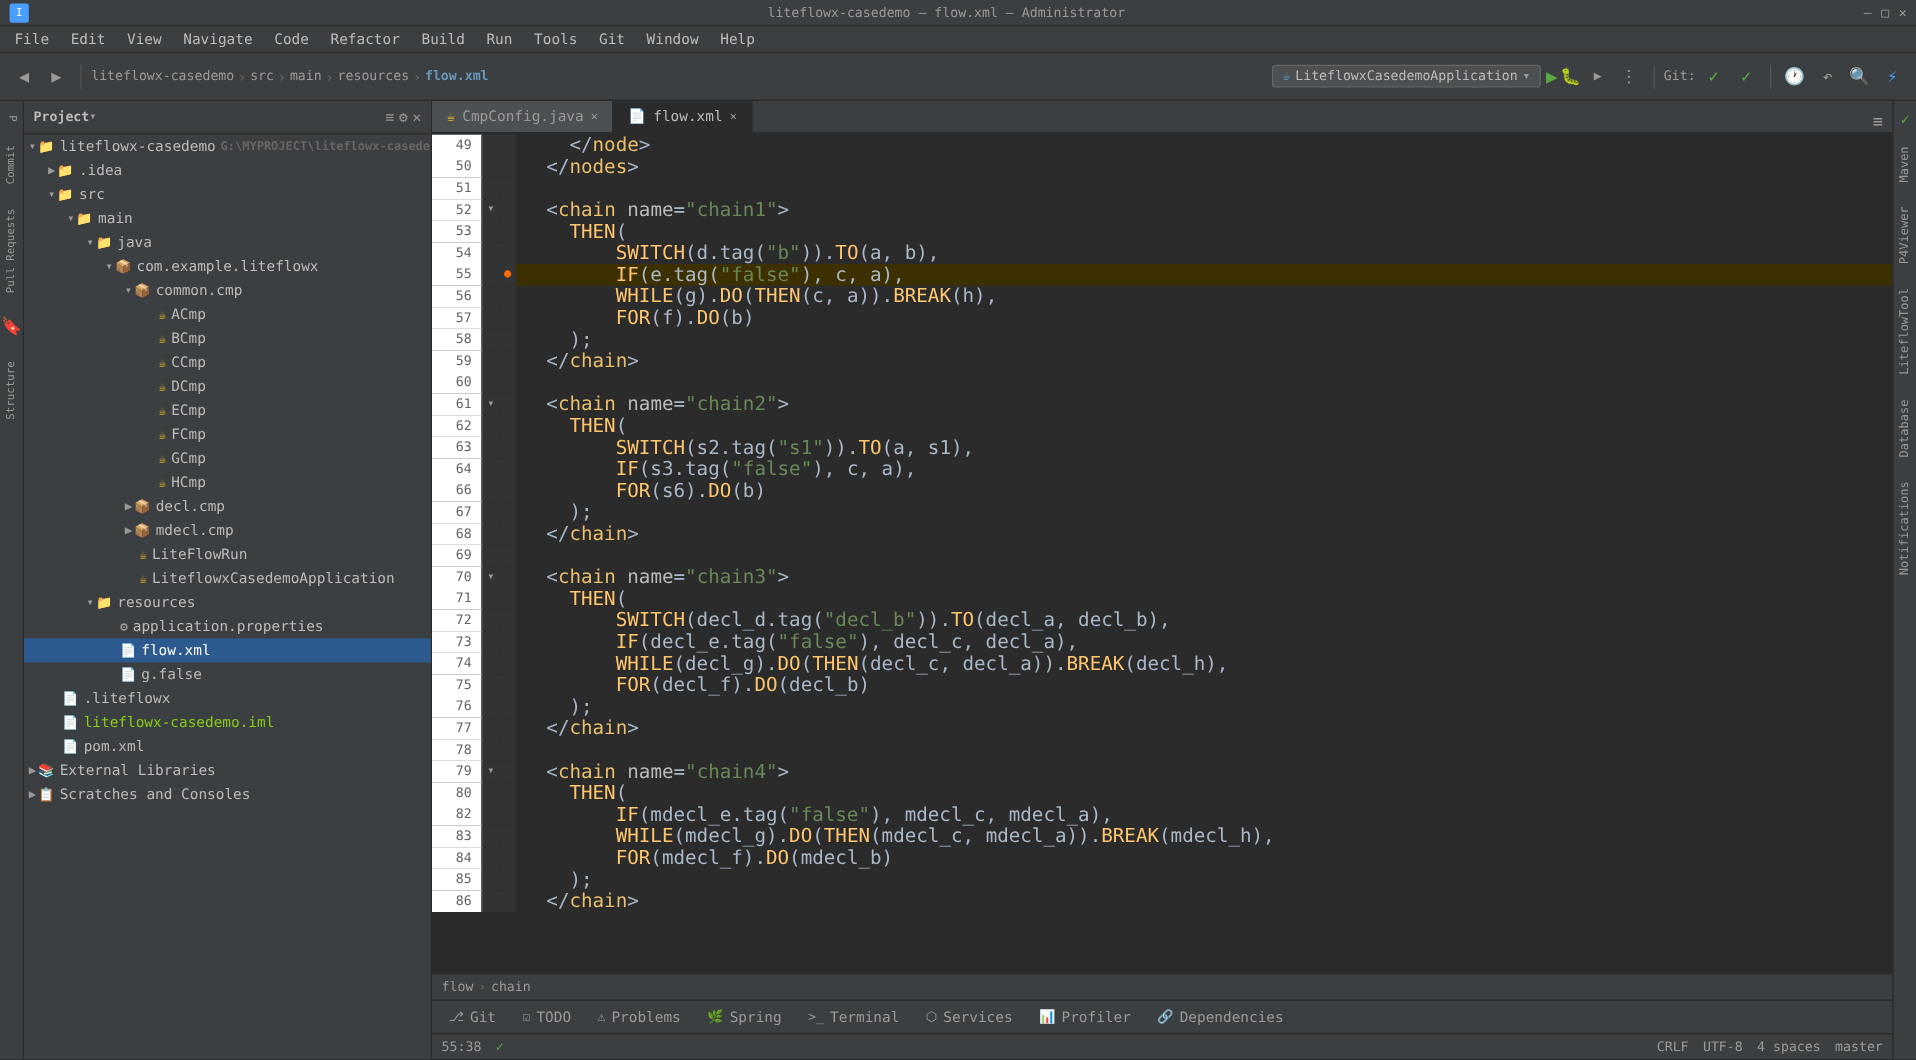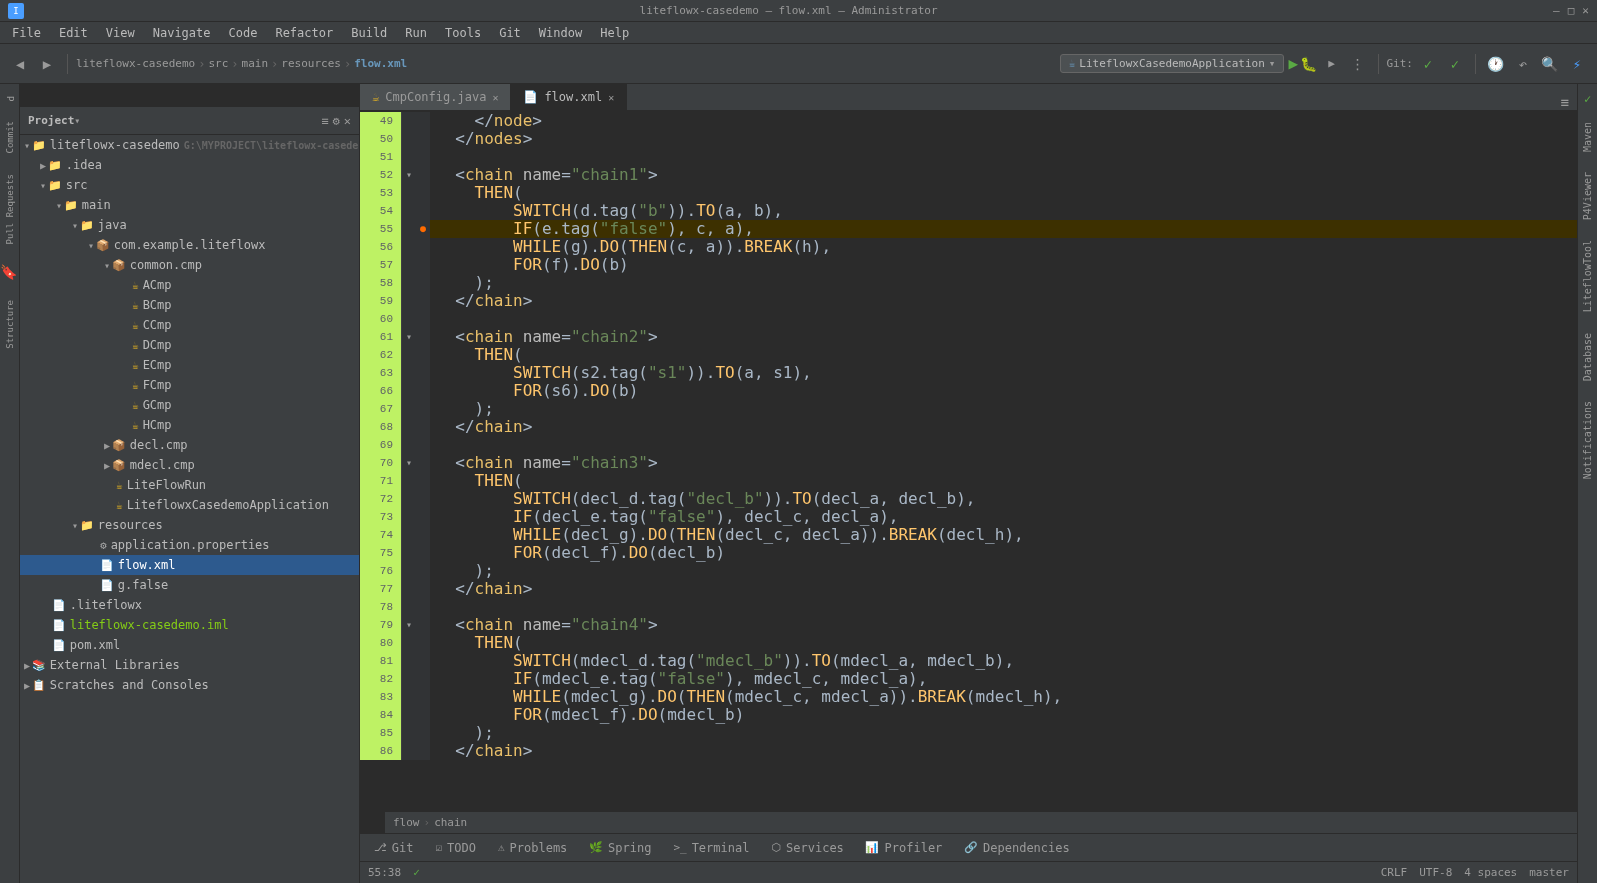--- a/index.html
+++ b/index.html
@@ -108,21 +108,20 @@
     .left-icon { color: #9a9a9a; font-size: 12px; writing-mode: vertical-rl; cursor: pointer; padding: 8px 2px; }
 
     
     .project-panel {
       width: 340px;
       background: #3c3f41;
       display: flex;
       flex-direction: column;
       flex-shrink: 0;
       border-right: 1px solid #2b2b2b;
-      margin-top: 23px;
     }
     .panel-header {
       height: 28px;
       background: #3c3f41;
       display: flex;
       align-items: center;
       justify-content: space-between;
       padding: 0 8px;
       border-bottom: 1px solid #2b2b2b;
     }
@@ -226,31 +225,30 @@
     }
     .code-line {
       display: flex;
       align-items: stretch;
       min-height: 18px;
       line-height: 18px;
     }
     .line-gutter {
       width: 42px;
       min-width: 42px;
-      background: #bef264;
+      background: #ffffff;
       color: #606366;
       text-align: right;
       padding-right: 8px;
       font-size: 11px;
       user-select: none;
       display: flex;
       align-items: center;
       justify-content: flex-end;
       border-right: 1px solid #3d3f41;
-      font-family: Liberation Mono, monospace;
     }
     .line-fold {
       width: 14px;
       min-width: 14px;
       background: #313335;
       display: flex;
       align-items: center;
       justify-content: center;
       color: #666;
       font-size: 10px;
@@ -330,21 +328,20 @@
       height: 22px;
       background: #3c3f41;
       display: flex;
       align-items: center;
       padding: 0 8px;
       gap: 4px;
       font-size: 11px;
       color: #9a9a9a;
       border-top: 1px solid #2b2b2b;
       flex-shrink: 0;
-      margin-left: 25px;
     }
   </style>
 </head>
 <body>
 
 <div class="title-bar">
   <div class="title-bar-left">
     <div class="app-icon">I</div>
   </div>
   <div class="title-bar-center">liteflowx-casedemo – flow.xml – Administrator</div>
@@ -751,20 +748,26 @@
         <div class="line-code">    <span class="fn-call">THEN</span><span class="punct">(</span></div>
       </div>
 
       <div class="code-line">
         <div class="line-gutter">63</div>
         <div class="line-fold"></div>
         <div class="line-marker"></div>
         <div class="line-code">        <span class="fn-call">SWITCH</span><span class="punct">(</span>s2.tag(<span class="val">"s1"</span>)<span class="punct">)</span>.<span class="fn-call">TO</span>(a, s1)<span class="punct">,</span></div>
       </div>
 
+      <div class="code-line">
+        <div class="line-gutter">64</div>
+        <div class="line-fold"></div>
+        <div class="line-marker"></div>
+        <div class="line-code">        <span class="fn-call">IF</span><span class="punct">(</span>s3.tag(<span class="val">"false"</span>), c, a)<span class="punct">,</span></div>
+      </div>
 
 
       <div class="code-line">
         <div class="line-gutter">66</div>
         <div class="line-fold"></div>
         <div class="line-marker"></div>
         <div class="line-code">        <span class="fn-call">FOR</span><span class="punct">(</span>s6<span class="punct">)</span>.<span class="fn-call">DO</span>(b)</div>
       </div>
 
       <div class="code-line">
@@ -858,26 +861,20 @@
         <div class="line-code">  <span class="punct">&lt;</span><span class="tag">chain</span> <span class="attr">name</span>=<span class="val">"chain4"</span><span class="punct">&gt;</span></div>
       </div>
 
       <div class="code-line">
         <div class="line-gutter">80</div>
         <div class="line-fold"></div>
         <div class="line-marker"></div>
         <div class="line-code">    <span class="fn-call">THEN</span><span class="punct">(</span></div>
       </div>
 
-      <div class="code-line">
-        <div class="line-gutter">81</div>
-        <div class="line-fold"></div>
-        <div class="line-marker"></div>
-        <div class="line-code">        <span class="fn-call">SWITCH</span><span class="punct">(</span>mdecl_d.tag(<span class="val">"mdecl_b"</span>)<span class="punct">)</span>.<span class="fn-call">TO</span>(mdecl_a, mdecl_b)<span class="punct">,</span></div>
-      </div>
 
       <div class="code-line">
         <div class="line-gutter">82</div>
         <div class="line-fold"></div>
         <div class="line-marker"></div>
         <div class="line-code">        <span class="fn-call">IF</span><span class="punct">(</span>mdecl_e.tag(<span class="val">"false"</span>), mdecl_c, mdecl_a)<span class="punct">,</span></div>
       </div>
 
       <div class="code-line">
         <div class="line-gutter">83</div>

